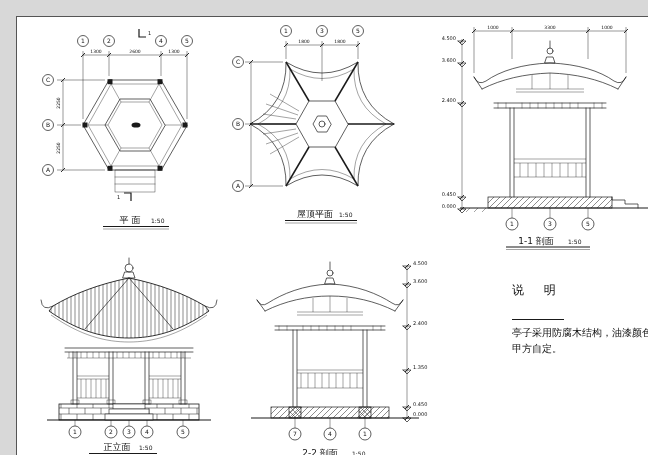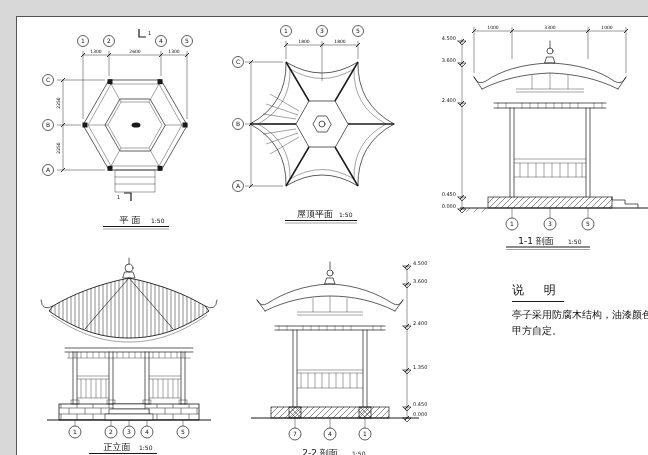--- a/index.html
+++ b/index.html
@@ -20,21 +20,21 @@
   .t9{font-size:9px;}
   .t6{font-size:6px;}
   .t5{font-size:5px;}
   .t45{font-size:4.5px;}
   .mid{text-anchor:middle;}
   .end{text-anchor:end;}
   .bub circle{fill:#fff;stroke:#1a1a1a;stroke-width:.7;}
   .bub text{font-size:6px;text-anchor:middle;}
   .notes{position:absolute;left:495px;top:262px;width:150px;color:#111;}
   .notes .hd{font-size:12px;letter-spacing:8px;border-bottom:1px solid #1a1a1a;
-             display:inline-block;padding-bottom:2px;margin-bottom:5px;}
+             display:inline-block;padding-bottom:20px;margin-bottom:5px;}
   .notes .bd{font-size:10px;line-height:1.6;}
 </style>
 </head>
 <body>
 
 <div class="sheet">
 
   <svg style="position:absolute;width:0;height:0" aria-hidden="true">
     <defs>
       <pattern id="hatchA" width="6" height="6" patternUnits="userSpaceOnUse">

